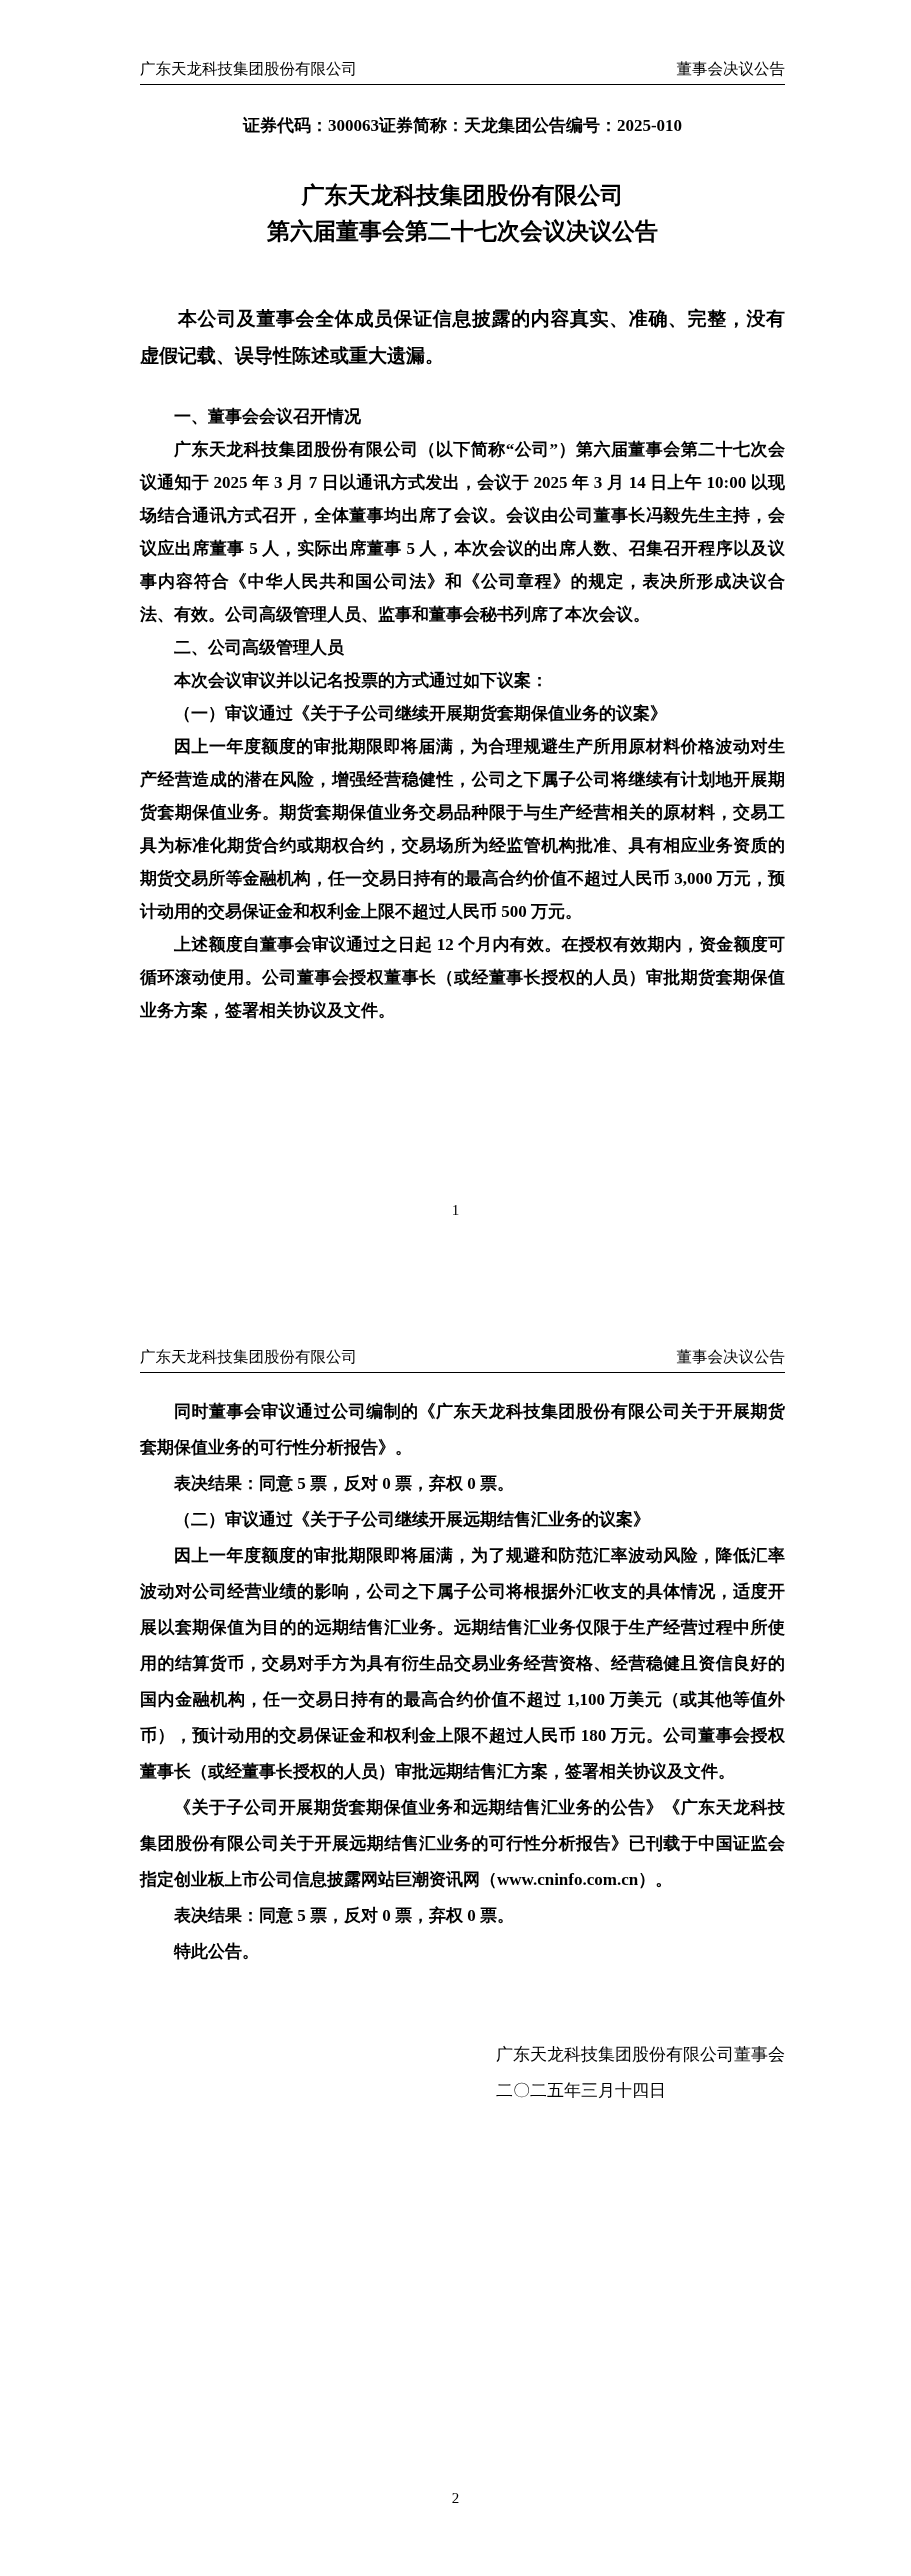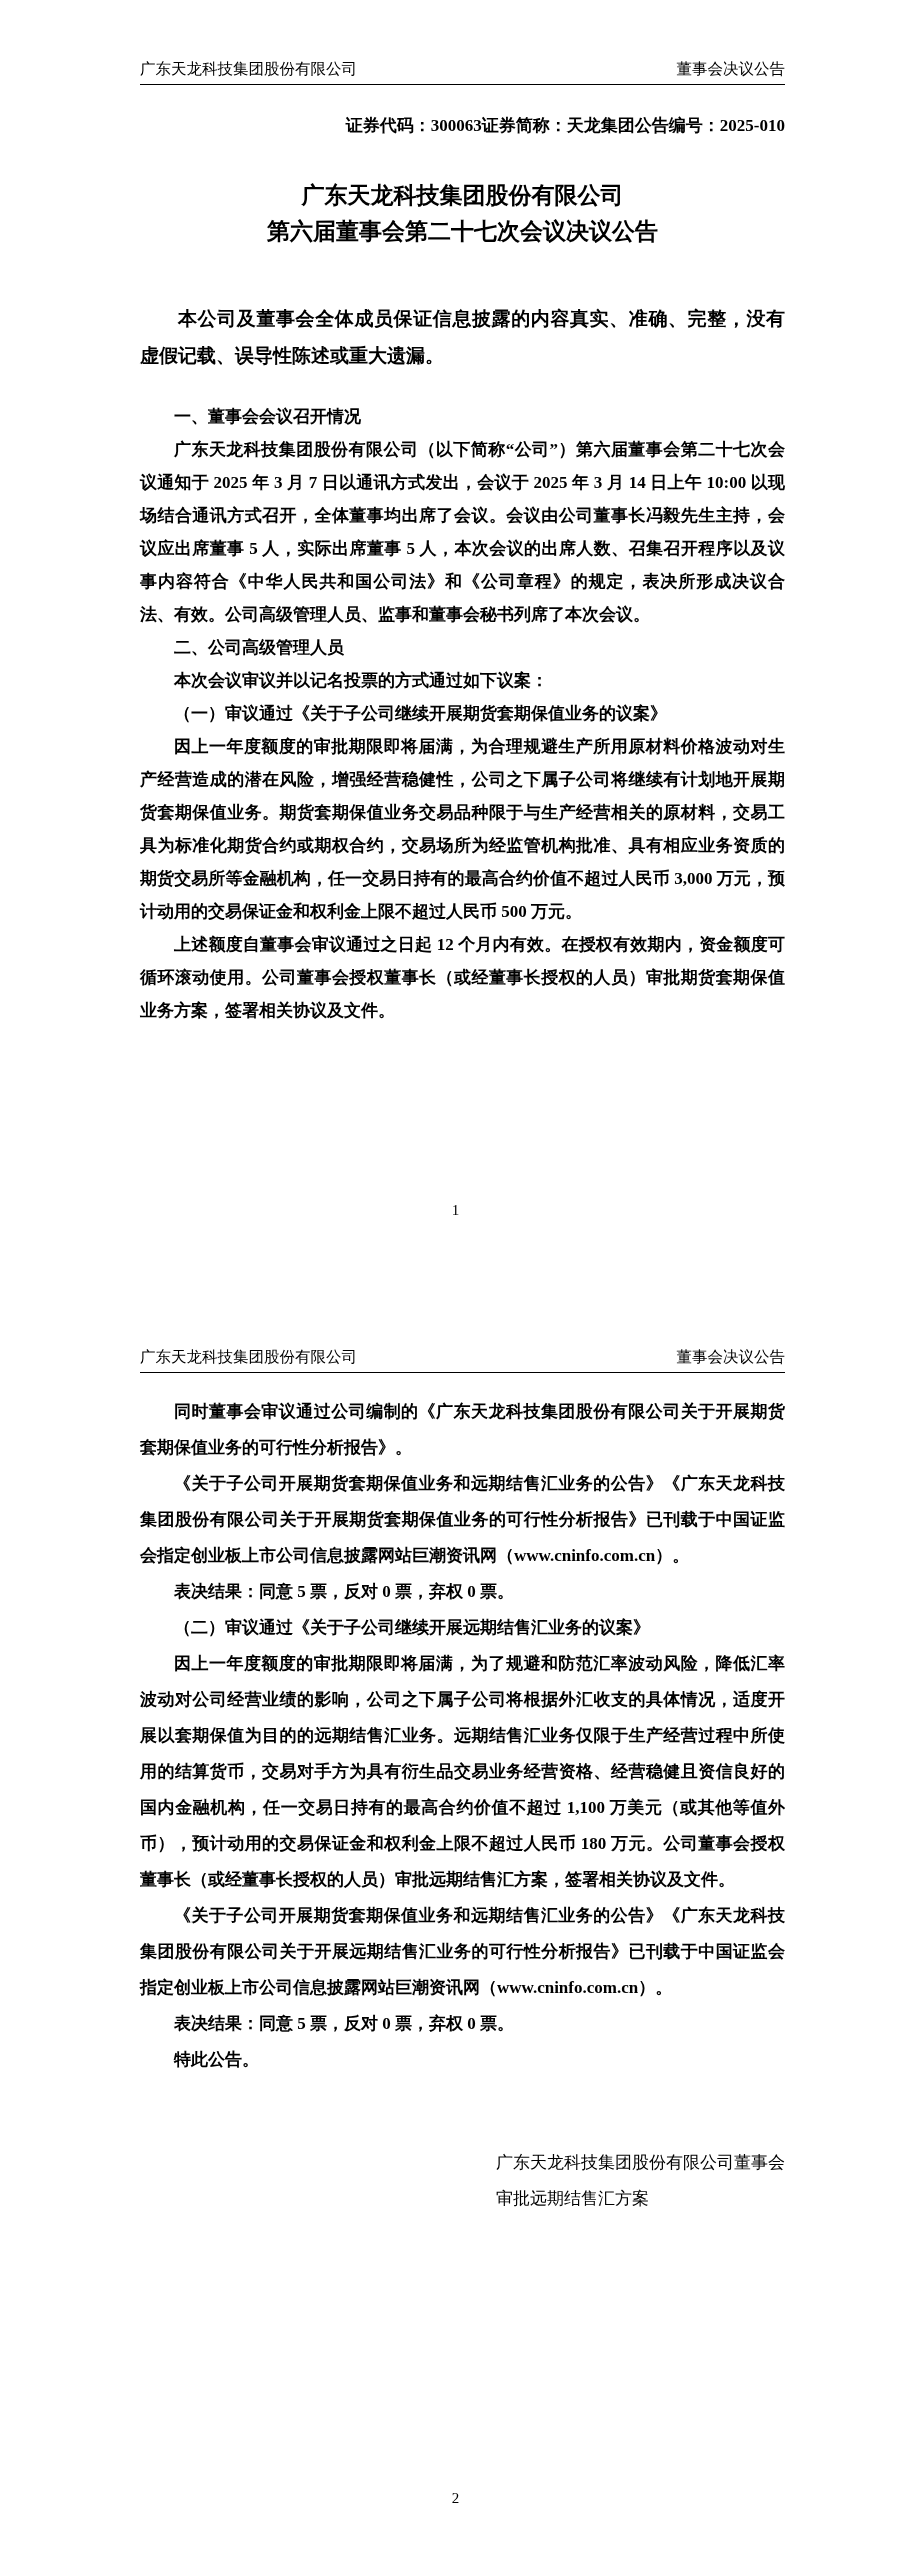--- a/index.html
+++ b/index.html
@@ -34,21 +34,21 @@
     font-size: 15.5px;
     line-height: 18.4px;
   }
   .header-divider {
     border: none;
     border-bottom: 1.7px solid #000000;
     margin: 5.7px 0 0 0;
   }
   .stock-row {
     display: flex;
-    justify-content: flex-end;
+    justify-content: center;
     margin-top: 30px;
     font-weight: bold;
     font-size: 17px;
     line-height: 22px;
   }
   .doc-title {
     margin-top: 41px;
     text-align: center;
     font-weight: bold;
     font-size: 23px;
@@ -138,31 +138,30 @@
   <div class="page">
     <div class="content">
       <div class="page-header">
         <span>广东天龙科技集团股份有限公司</span>
         <span>董事会决议公告</span>
       </div>
       <hr class="header-divider">
 
       <div class="body-text p2-body">
         <p>同时董事会审议通过公司编制的《广东天龙科技集团股份有限公司关于开展期货套期保值业务的可行性分析报告》。</p>
-        <p>《关于子公司开展期货套期保值业务和远期结售汇业务的公告》《广东天龙科技集团股份有限公司关于开展期货套期保值业务的可行性分析报告》已刊载于中国证监会指定创业板上市公司信息披露网站巨潮资讯网（www.cninfo.com.cn）。</p>
         <p class="vote-result">表决结果：同意 5 票，反对 0 票，弃权 0 票。</p>
         <h3>（二）审议通过《关于子公司继续开展远期结售汇业务的议案》</h3>
         <p>因上一年度额度的审批期限即将届满，为了规避和防范汇率波动风险，降低汇率波动对公司经营业绩的影响，公司之下属子公司将根据外汇收支的具体情况，适度开展以套期保值为目的的远期结售汇业务。远期结售汇业务仅限于生产经营过程中所使用的结算货币，交易对手方为具有衍生品交易业务经营资格、经营稳健且资信良好的国内金融机构，任一交易日持有的最高合约价值不超过 1,100 万美元（或其他等值外币），预计动用的交易保证金和权利金上限不超过人民币 180 万元。公司董事会授权董事长（或经董事长授权的人员）审批远期结售汇方案，签署相关协议及文件。</p>
         <p>《关于子公司开展期货套期保值业务和远期结售汇业务的公告》《广东天龙科技集团股份有限公司关于开展远期结售汇业务的可行性分析报告》已刊载于中国证监会指定创业板上市公司信息披露网站巨潮资讯网（www.cninfo.com.cn）。</p>
         <p class="vote-result">表决结果：同意 5 票，反对 0 票，弃权 0 票。</p>
         <p class="closing">特此公告。</p>
       </div>
 
       <div class="signature">
         <div>广东天龙科技集团股份有限公司董事会</div>
-        <div>审批远期结售汇方案</div>
+        <div>二〇二五年三月十四日</div>
       </div>
     </div>
     <div class="page-number">2</div>
   </div>
 
 </div>
 
 
 </body></html>

